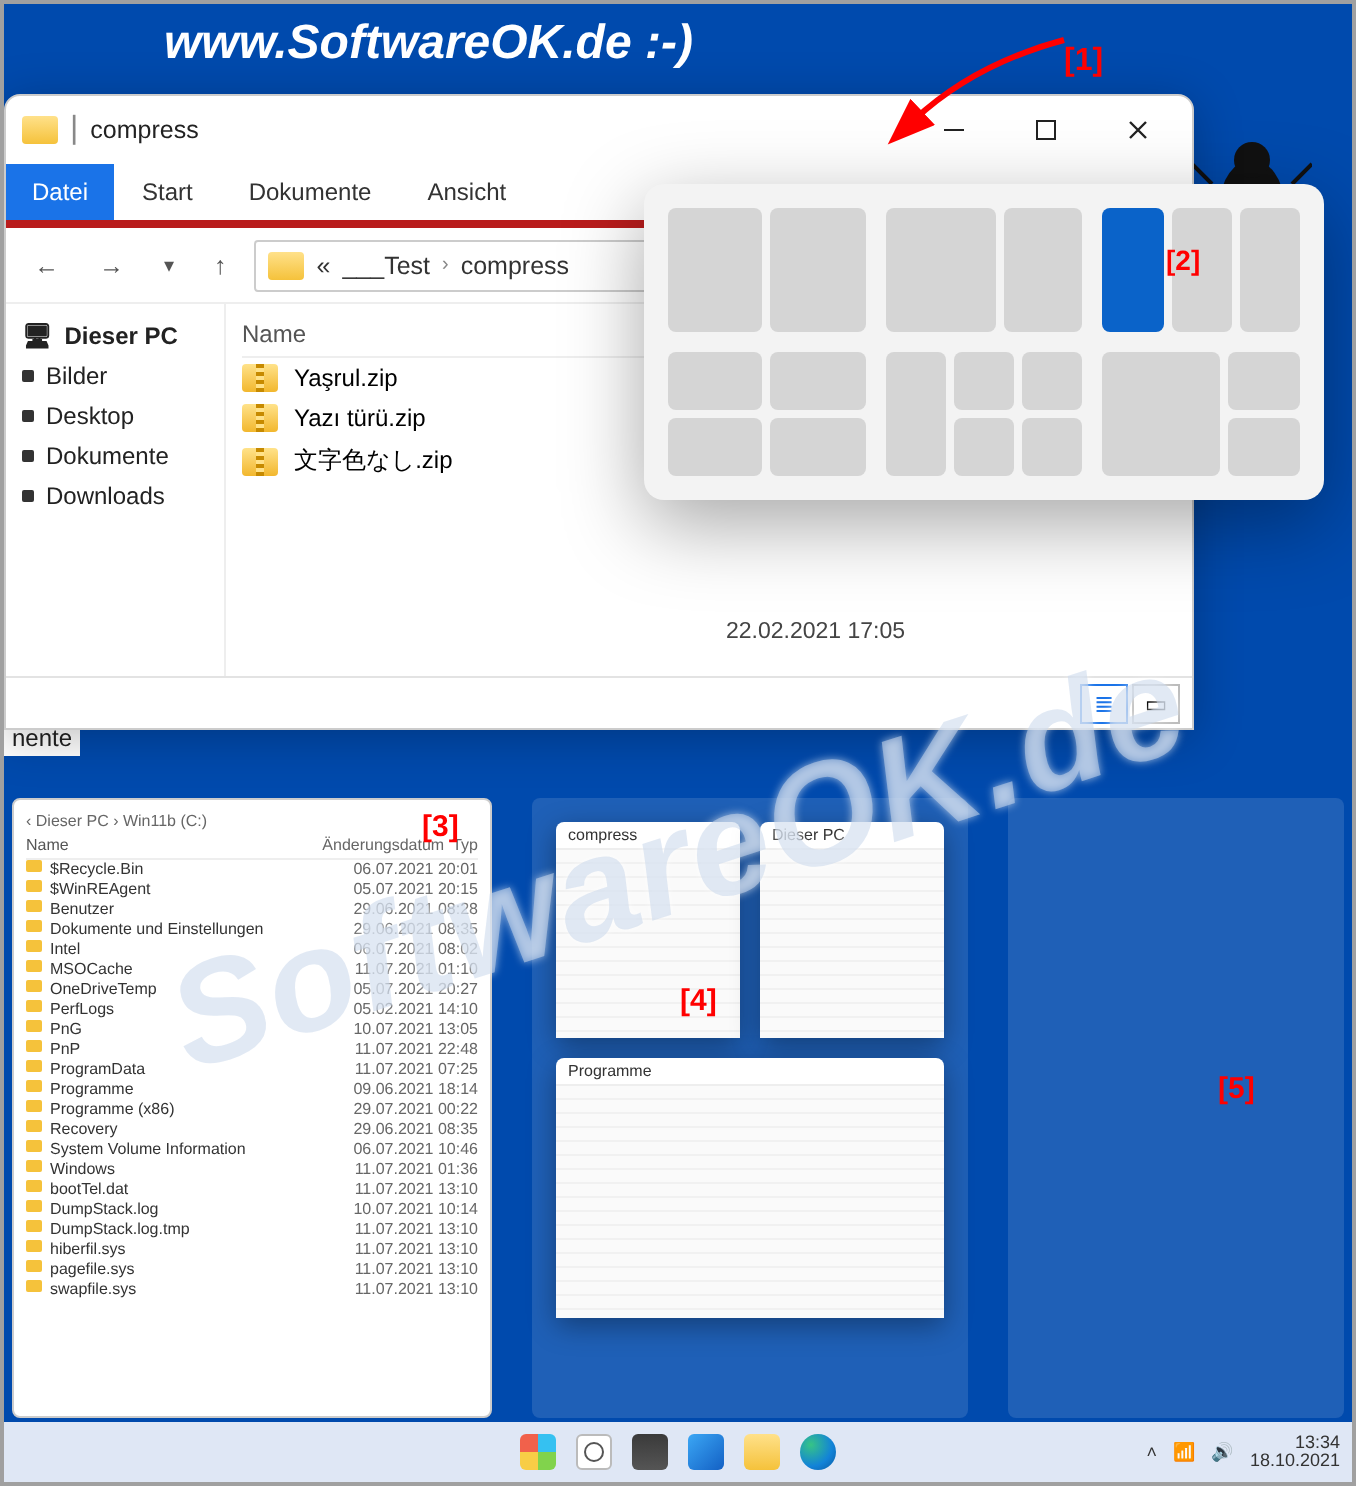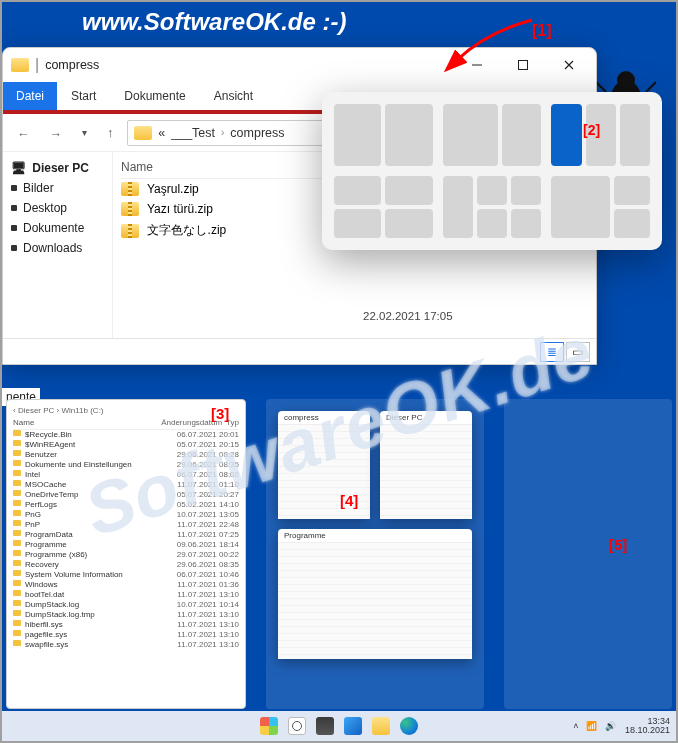--- a/index.html
+++ b/index.html
@@ -46,21 +46,21 @@
   .col-head { color: #555; padding: 4px 0; border-bottom: 1px solid #eee; }
   .file-row { display: flex; align-items: center; gap: 8px; padding: 3px 0; }
   .zip-icon { width: 18px; height: 14px; background: linear-gradient(#ffe28a,#f2b72e); border-radius: 2px; position: relative; }
   .zip-icon::after { content:""; position:absolute; left:7px; top:0; width:4px; height:14px; background: repeating-linear-gradient(#c78a00 0 2px, #ffe28a 2px 4px); }
   .date-lone { position: absolute; left: 360px; bottom: 42px; font-size: 11.5px; color: #444; }
 
   .statusbar { position: absolute; bottom: 0; left: 0; right: 0; height: 26px; border-top: 1px solid #e3e3e3; display: flex; align-items: center; justify-content: flex-end; padding-right: 6px; gap: 2px; }
   .view-btn { width: 24px; height: 20px; border: 1px solid #bbb; display: flex; align-items: center; justify-content: center; font-size: 12px; }
   .view-btn.active { border-color: #1a73e8; color:#1a73e8; }
 
-  .nente { position: absolute; top: 386px; left: 0; color: #222; font-size: 12px; background: #fff; padding: 2px 4px; }
+  .nente { position: absolute; top: 358px; left: 0; color: #222; font-size: 12px; background: #fff; padding: 2px 4px; }
 
   
   .snap-flyout {
     position: absolute; top: 90px; left: 320px; width: 340px; height: 158px;
     background: #f3f3f3; border-radius: 10px; box-shadow: 0 12px 40px rgba(0,0,0,.35);
     padding: 12px; display: grid; grid-template-columns: 1fr 1fr 1fr; grid-template-rows: 1fr 1fr; gap: 10px;
     z-index: 40;
   }
   .layout { background: transparent; display: grid; gap: 4px; }
   .cell { background: #d5d5d5; border-radius: 4px; }

